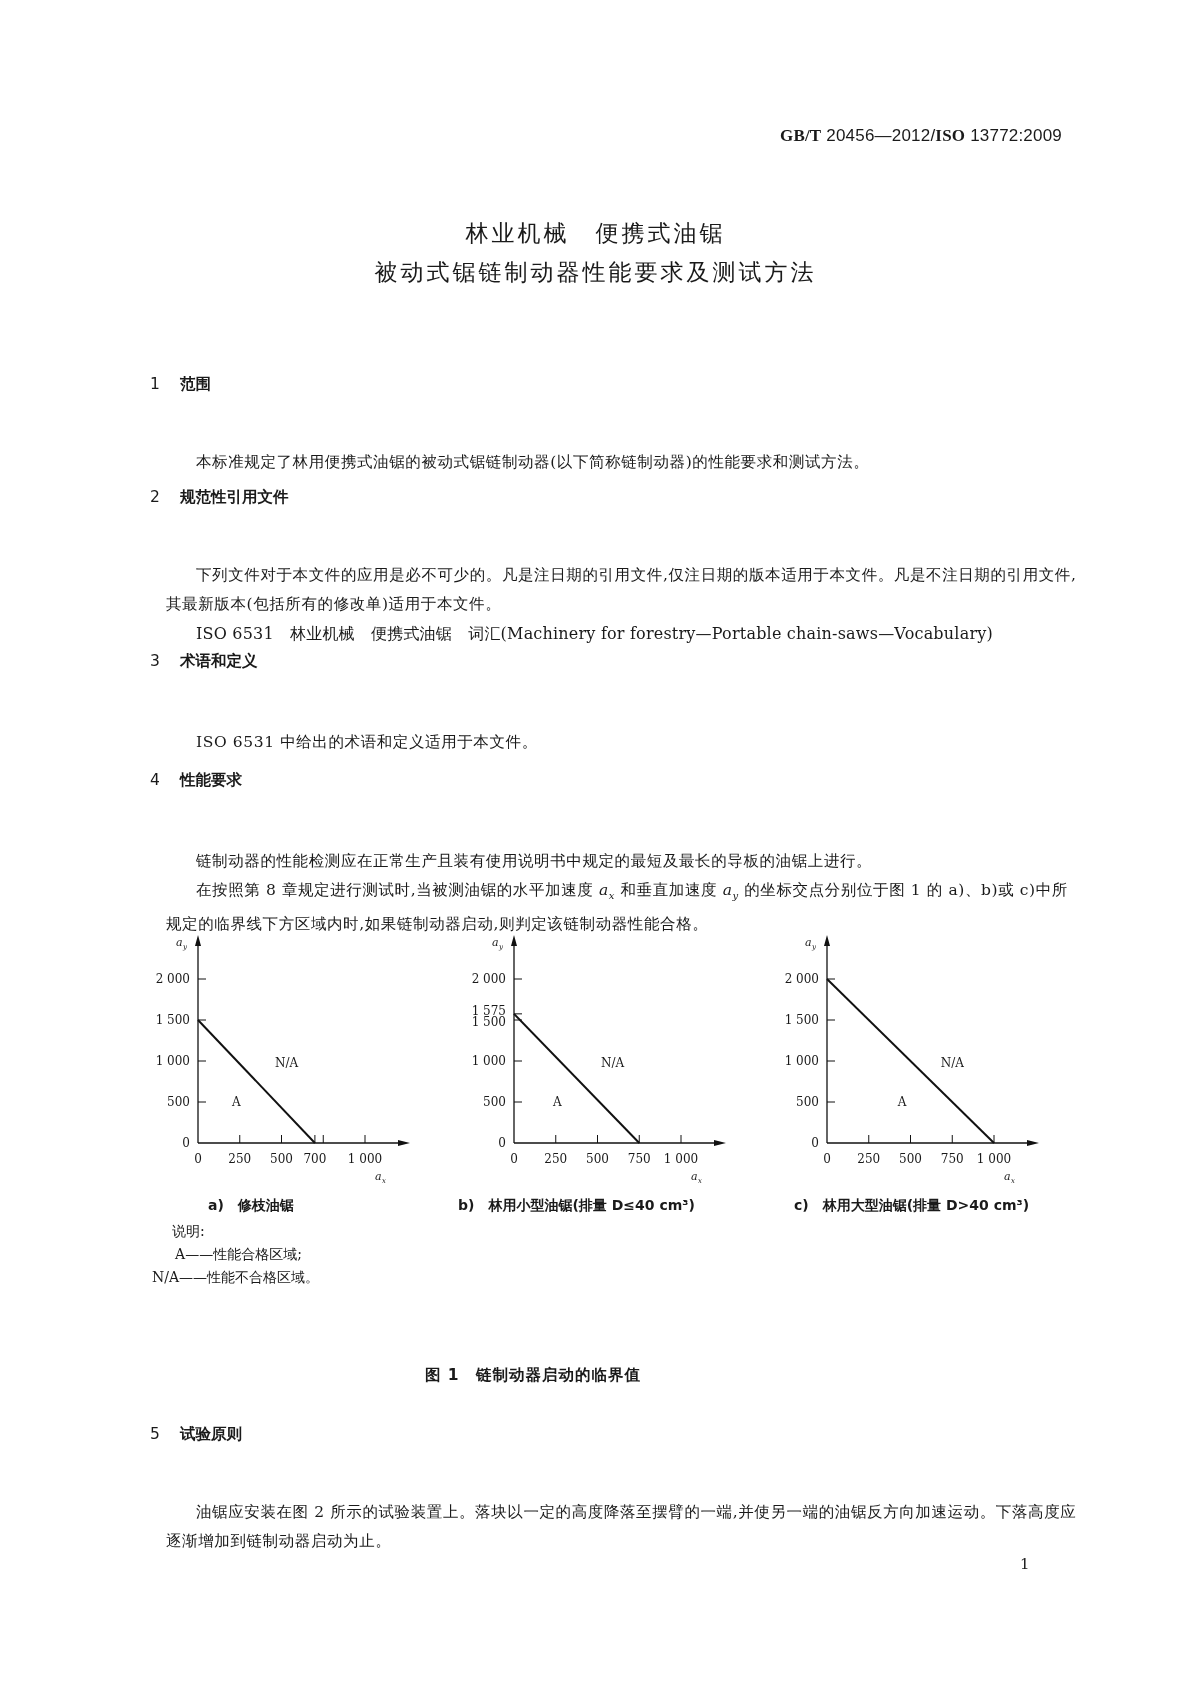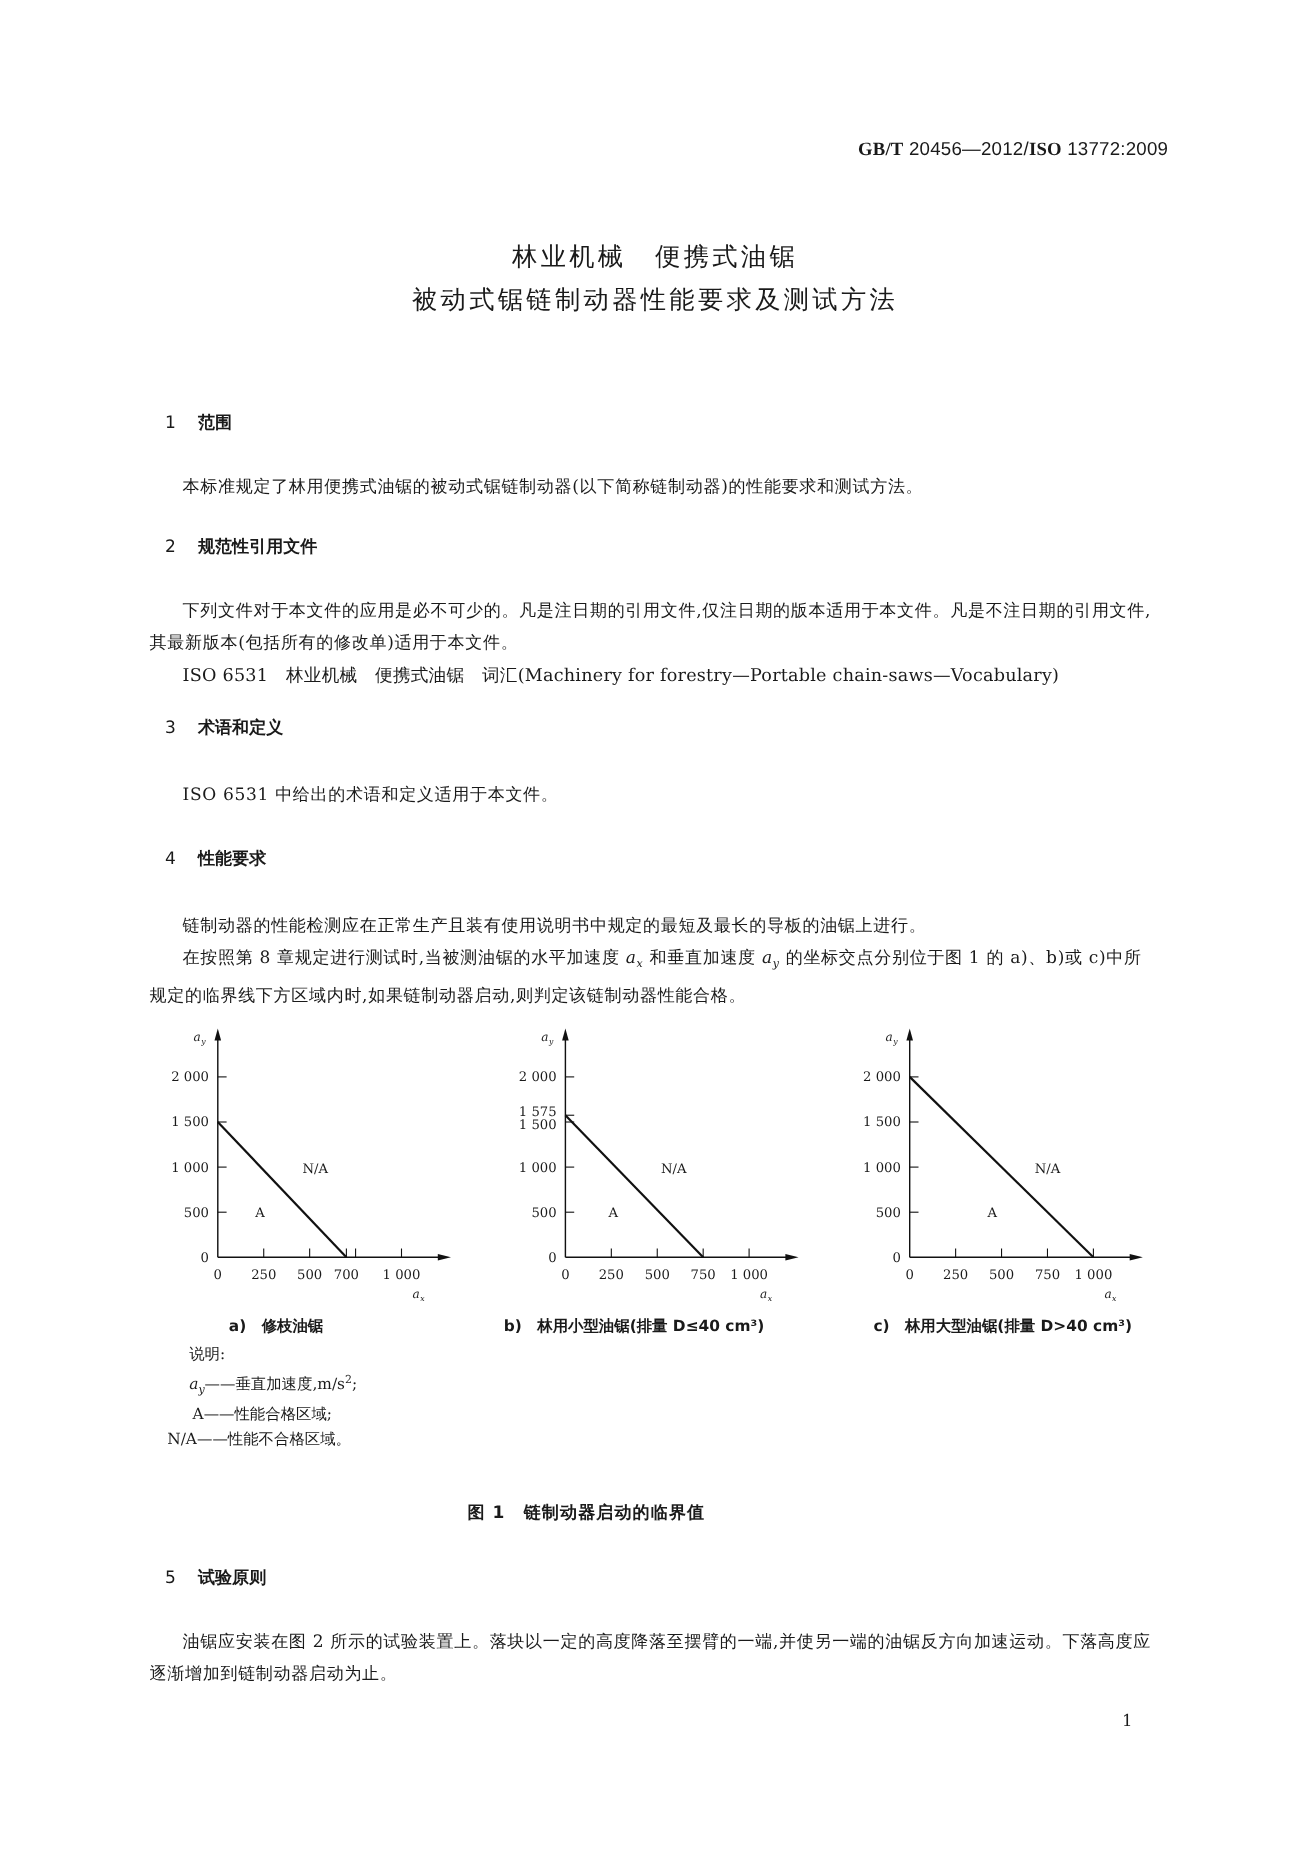--- a/index.html
+++ b/index.html
@@ -6,21 +6,21 @@
   body { width: 1191px; height: 1684px; position: relative; overflow: hidden;
          font-family: "DejaVu Serif", "Liberation Serif", serif; color: #1a1a1a; }
   .abs { position: absolute; }
   .std-code { left: 700px; top: 126px; width: 362px; text-align: right;
               font-family: "Liberation Sans", sans-serif; font-size: 17px; letter-spacing: 0.2px; }
   .std-code b { font-family: "Liberation Serif", serif; font-weight: bold; }
   .title { left: 0; width: 1191px; text-align: center; font-family: "DejaVu Sans", sans-serif;
            font-size: 23px; letter-spacing: 3px; }
   .h { left: 150px; font-family: "DejaVu Sans", sans-serif; font-size: 15.5px; font-weight: bold; }
   .h .num { display: inline-block; width: 30px; font-weight: normal; }
-  .p { left: 136px; width: 912px; font-size: 15.5px; line-height: 29px; letter-spacing: 0.6px; }
+  .p { left: 166px; width: 912px; font-size: 15.5px; line-height: 29px; letter-spacing: 0.6px; margin-top: 20px; }
   .indent { text-indent: 30px; }
   .it { font-style: italic; }
   sub, sup { font-size: 10px; }
   .fig-caption { font-family: "DejaVu Sans", sans-serif; font-size: 14px; font-weight: bold; text-align: right; }
   .legend { font-size: 14px; line-height: 23px; }
   .fig-title { left: 0; width: 1066px; text-align: center; font-family: "DejaVu Sans", sans-serif;
                font-size: 15.5px; font-weight: bold; letter-spacing: 1px; }
   .pageno { left: 1020px; top: 1555px; font-size: 15px; }
   svg text { font-family: "DejaVu Serif", "Liberation Serif", serif; fill: #1a1a1a; }
 </style>
@@ -148,21 +148,20 @@
     <text x="902.15" y="176" font-size="12" text-anchor="middle">A</text>
     <text x="952.25" y="136.64" font-size="12" text-anchor="middle">N/A</text>
   </svg>
 
 <div class="abs fig-caption" style="left:208px; top:1197px;"><span>a)</span>　<span>修枝油锯</span></div>
 <div class="abs fig-caption" style="left:458px; top:1197px;"><span>b)</span>　<span>林用小型油锯(排量 D≤40 cm³)</span></div>
 <div class="abs fig-caption" style="left:774px; top:1197px;margin-left:20px;"><span>c)</span>　<span>林用大型油锯(排量 D&gt;40 cm³)</span></div>
 
 <div class="abs legend" style="left:172px; top:1220px;">说明:</div>
 <div class="abs legend" style="left:150px; top:1243px; width:300px;">
-  <div style="padding-left:22px;"><span class="it">a</span><sub class="it">y</sub><span>——垂直加速度,m/s</span><sup>2</sup><span>;</span></div>
   <div style="padding-left:25px;"><span>A</span><span>——性能合格区域;</span></div>
   <div style="padding-left:2px;"><span>N/A</span><span>——性能不合格区域。</span></div>
 </div>
 
 <div class="abs fig-title" style="top:1365px;">图 1　链制动器启动的临界值</div>
 
 <div class="abs h" style="top:1424px;">
   <span class="num">5</span><span>试验原则</span>
 </div>
 <div class="abs p indent" style="top:1478px;">油锯应安装在图 2 所示的试验装置上。落块以一定的高度降落至摆臂的一端,并使另一端的油锯反方向加速运动。下落高度应逐渐增加到链制动器启动为止。</div>

